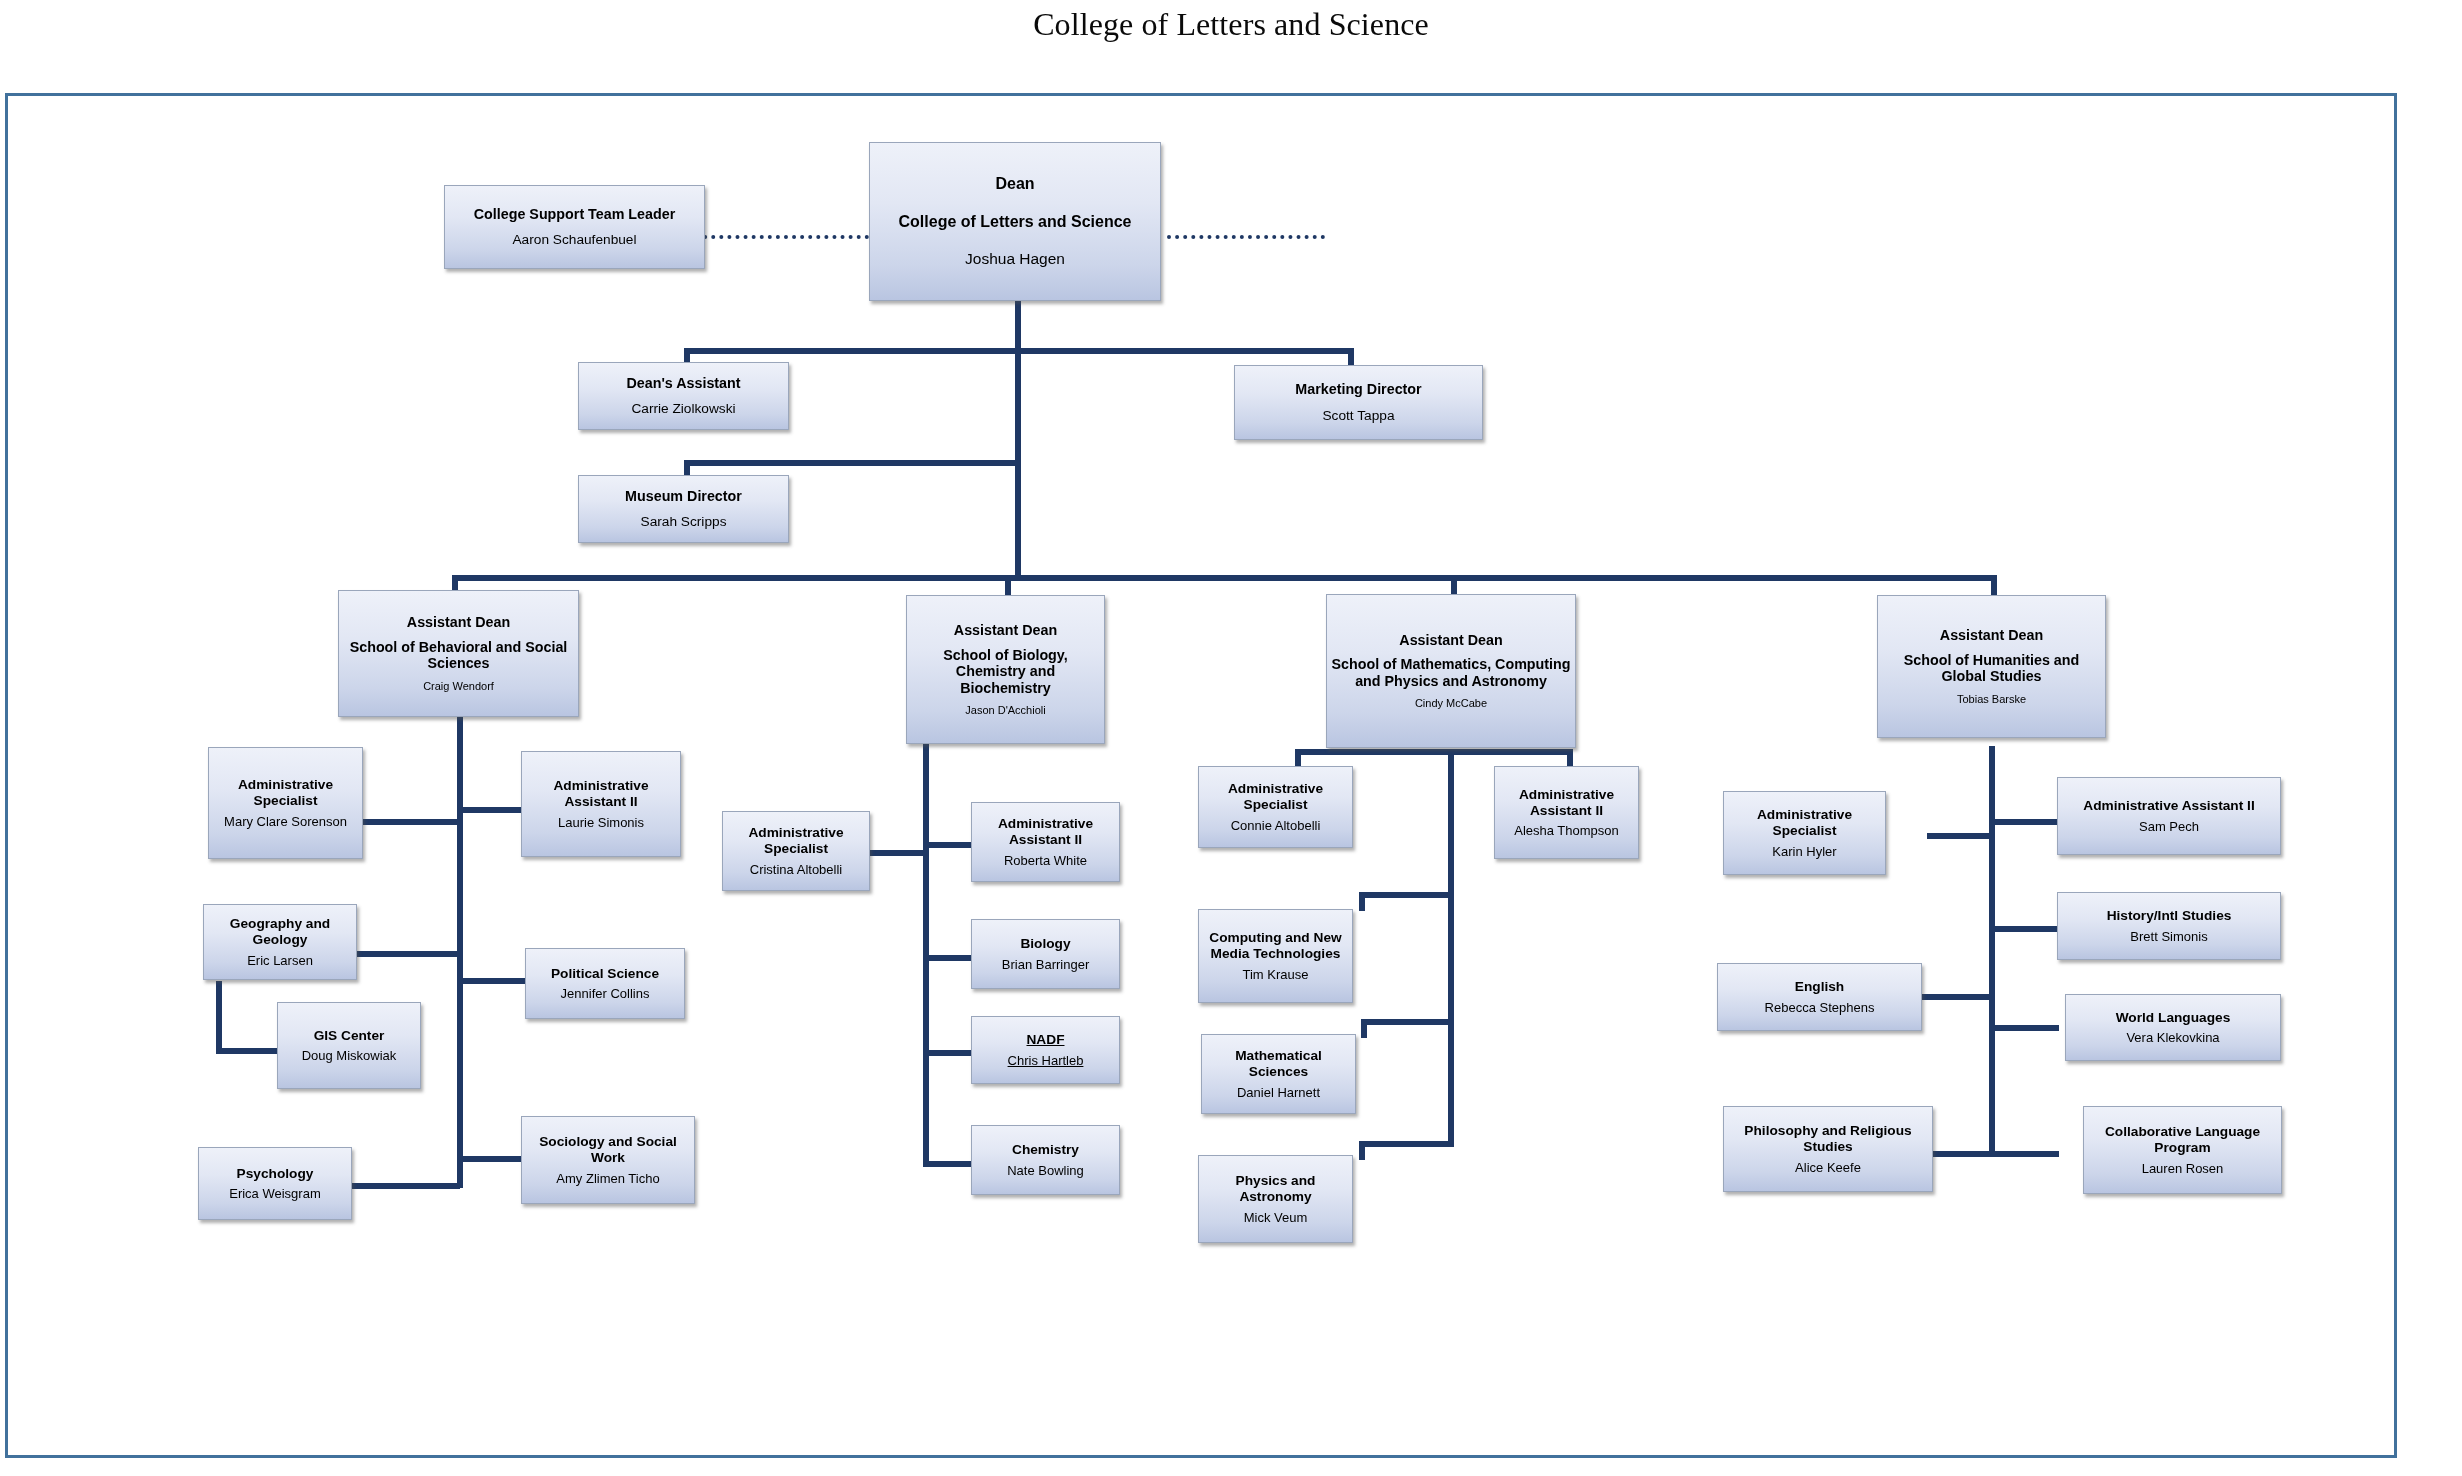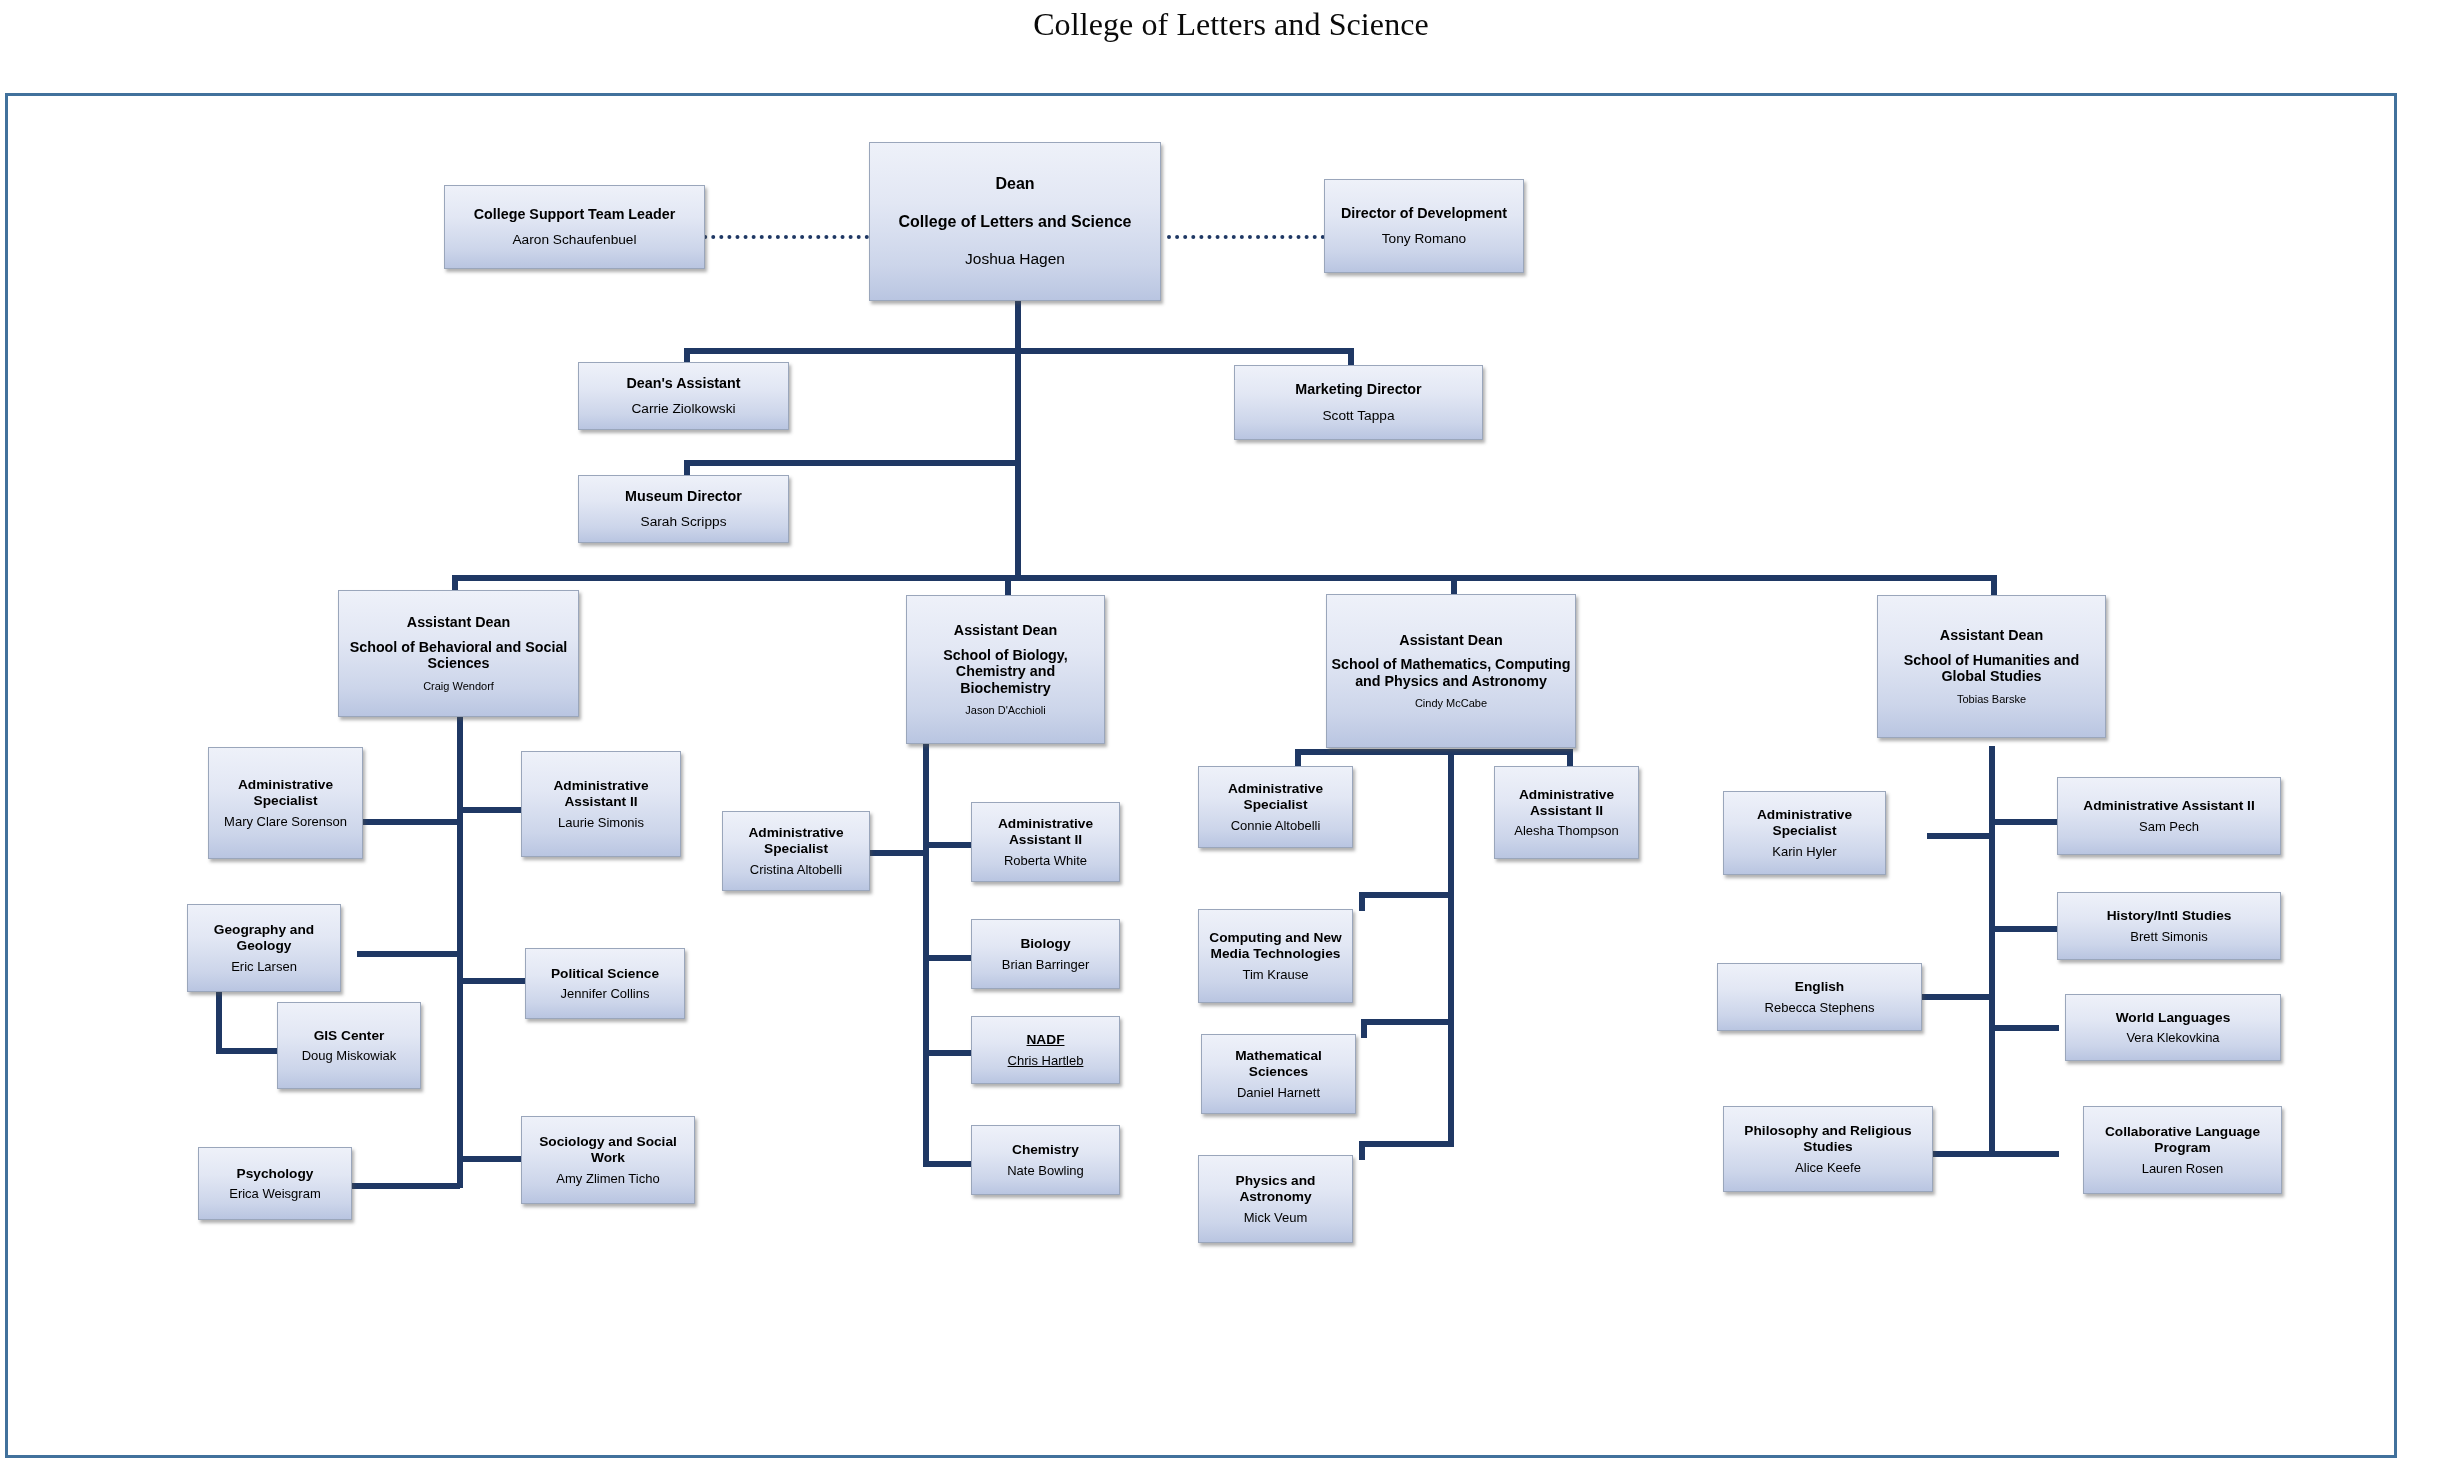--- a/index.html
+++ b/index.html
@@ -151,25 +151,20 @@
     <div class="gap"></div>
     <div class="per">Joshua Hagen</div>
   </div>
 
   <div class="node t-exec" style="left:444px;top:185px;width:261px;height:84px;">
     <div class="ttl">College Support Team Leader</div>
     <div class="gap"></div>
     <div class="per">Aaron Schaufenbuel</div>
   </div>
 
-  <div class="node t-exec" style="left:1324px;top:179px;width:200px;height:94px;">
-    <div class="ttl">Director of Development</div>
-    <div class="gap"></div>
-    <div class="per">Tony Romano</div>
-  </div>
 
   <div class="node t-exec" style="left:578px;top:362px;width:211px;height:68px;">
     <div class="ttl">Dean's Assistant</div>
     <div class="gap"></div>
     <div class="per">Carrie Ziolkowski</div>
   </div>
 
   <div class="node t-exec" style="left:1234px;top:365px;width:249px;height:75px;">
     <div class="ttl">Marketing Director</div>
     <div class="gap"></div>
@@ -219,21 +214,21 @@
     <div class="gap"></div>
     <div class="per">Mary Clare Sorenson</div>
   </div>
 
   <div class="node t-unit" style="left:521px;top:751px;width:160px;height:106px;">
     <div class="ttl">Administrative Assistant II</div>
     <div class="gap"></div>
     <div class="per">Laurie Simonis</div>
   </div>
 
-  <div class="node t-unit" style="left:187px;top:904px;width:154px;height:88px;">
+  <div class="node t-unit" style="left:203px;top:904px;width:154px;height:76px;">
     <div class="ttl">Geography and Geology</div>
     <div class="gap"></div>
     <div class="per">Eric Larsen</div>
   </div>
 
   <div class="node t-unit" style="left:277px;top:1002px;width:144px;height:87px;">
     <div class="ttl">GIS Center</div>
     <div class="gap"></div>
     <div class="per">Doug Miskowiak</div>
   </div>

